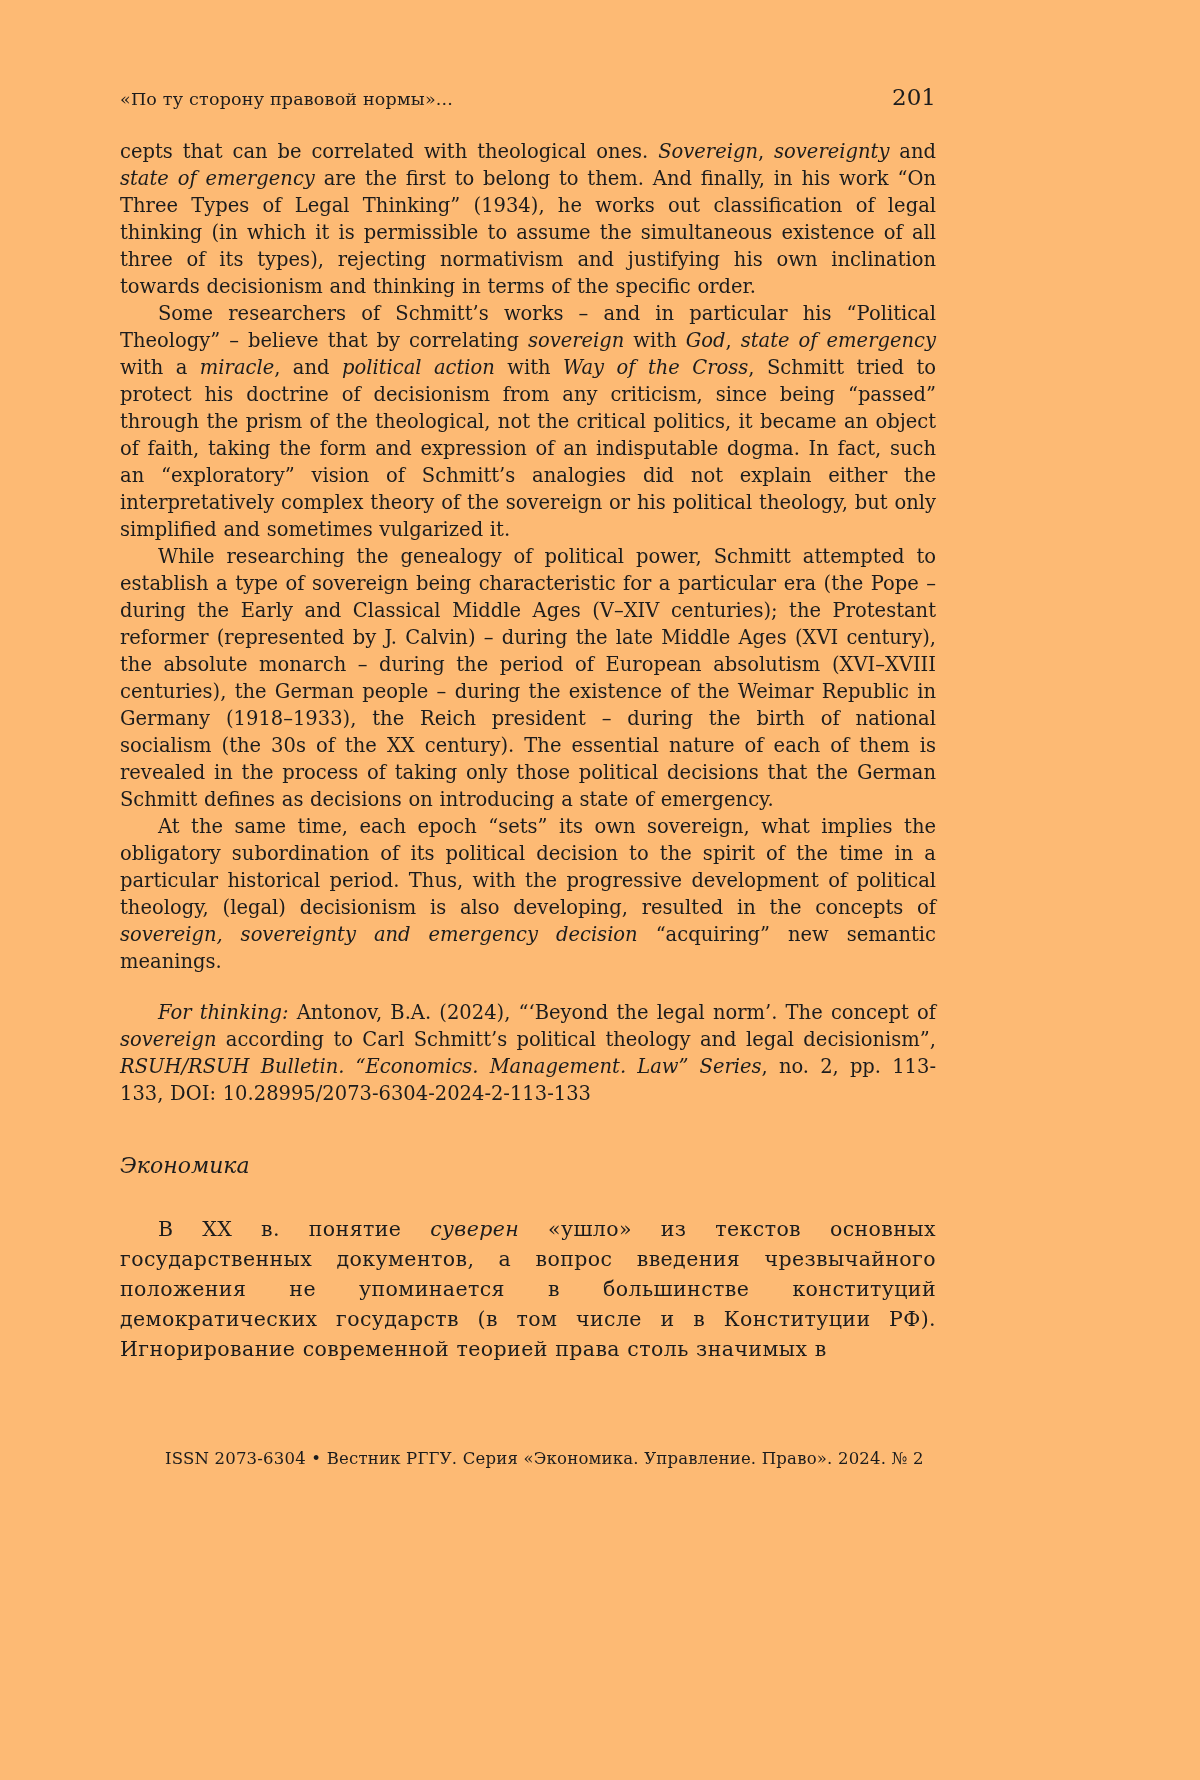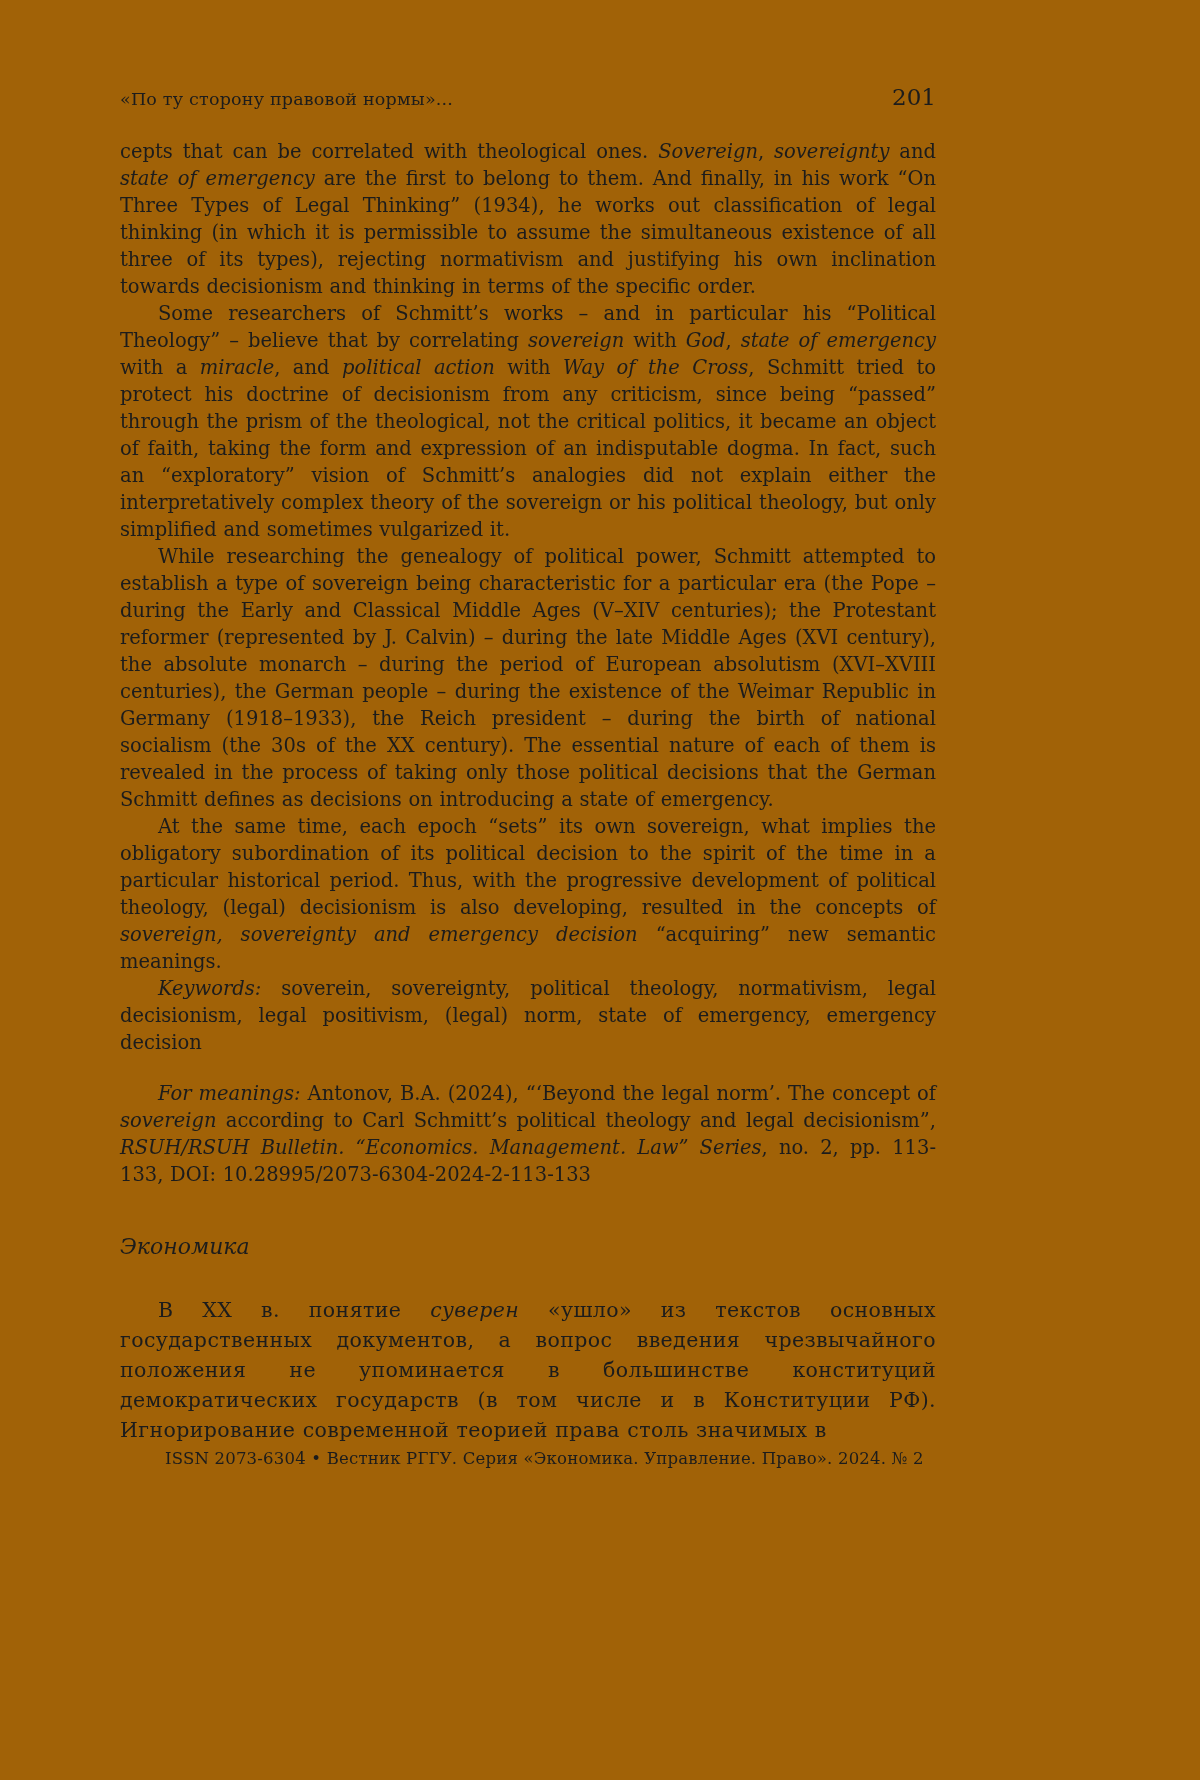--- a/index.html
+++ b/index.html
@@ -4,21 +4,21 @@
 <style>
   html, body {
     margin: 0;
     padding: 0;
     background: #ffffff;
   }
   .page {
     position: relative;
     width: 1200px;
     height: 1780px;
-    background: #a16207;
+    background: #fdba74;
     font-family: "DejaVu Serif", "Liberation Serif", serif;
     color: #1c1c1c;
     overflow: hidden;
   }
   .page-header {
     position: absolute;
     top: 84px;
     left: 120px;
     width: 816px;
     display: flex;
@@ -77,22 +77,21 @@
   <div class="page-header">
     <span class="running-title">«По ту сторону правовой нормы»...</span>
     <span class="page-number">201</span>
   </div>
 
   <div class="content">
       <p class="para"><span>cepts that can be correlated with theological ones. </span><em>Sovereign</em><span>, </span><em>sovereignty</em><span> and </span><em>state of emergency</em><span> are the first to belong to them. And finally, in his work “On Three Types of Legal Thinking” (1934), he works out classification of legal thinking (in which it is permissible to assume the simultaneous existence of all three of its types), rejecting normativism and justifying his own inclination towards decisionism and thinking in terms of the specific order.</span></p>
       <p class="para indent"><span>Some researchers of Schmitt’s works – and in particular his “Political Theology” – believe that by correlating </span><em>sovereign</em><span> with </span><em>God</em><span>, </span><em>state of emergency</em><span> with a </span><em>miracle</em><span>, and </span><em>political action</em><span> with </span><em>Way of the Cross</em><span>, Schmitt tried to protect his doctrine of decisionism from any criticism, since being “passed” through the prism of the theological, not the critical politics, it became an object of faith, taking the form and expression of an indisputable dogma. In fact, such an “exploratory” vision of Schmitt’s analogies did not explain either the interpretatively complex theory of the sovereign or his political theology, but only simplified and sometimes vulgarized it.</span></p>
       <p class="para indent"><span>While researching the genealogy of political power, Schmitt attempted to establish a type of sovereign being characteristic for a particular era (the Pope – during the Early and Classical Middle Ages (V–XIV centuries); the Protestant reformer (represented by J. Calvin) – during the late Middle Ages (XVI century), the absolute monarch – during the period of European absolutism (XVI–XVIII centuries), the German people – during the existence of the Weimar Republic in Germany (1918–1933), the Reich president – during the birth of national socialism (the 30s of the XX century). The essential nature of each of them is revealed in the process of taking only those political decisions that the German Schmitt defines as decisions on introducing a state of emergency.</span></p>
       <p class="para indent"><span>At the same time, each epoch “sets” its own sovereign, what implies the obligatory subordination of its political decision to the spirit of the time in a particular historical period. Thus, with the progressive development of political theology, (legal) decisionism is also developing, resulted in the concepts of </span><em>sovereign, sovereignty and emergency decision</em><span> “acquiring” new semantic meanings.</span></p>
-      <p class="para indent"><em>Keywords:</em><span> soverein, sovereignty, political theology, normativism, legal decisionism, legal positivism, (legal) norm, state of emergency, emergency decision</span></p>
-      <p class="para indent citation"><em>For meanings:</em><span> Antonov, B.A. (2024), “‘Beyond the legal norm’. The concept of </span><em>sovereign</em><span> according to Carl Schmitt’s political theology and legal decisionism”, </span><em>RSUH/RSUH Bulletin. “Economics. Management. Law” Series</em><span>, no. 2, pp. 113-133, DOI: 10.28995/2073-6304-2024-2-113-133</span></p>
+      <p class="para indent citation"><em>For thinking:</em><span> Antonov, B.A. (2024), “‘Beyond the legal norm’. The concept of </span><em>sovereign</em><span> according to Carl Schmitt’s political theology and legal decisionism”, </span><em>RSUH/RSUH Bulletin. “Economics. Management. Law” Series</em><span>, no. 2, pp. 113-133, DOI: 10.28995/2073-6304-2024-2-113-133</span></p>
       <h2 class="section-heading">Экономика</h2>
       <p class="para indent intro"><span>В XX в. понятие </span><em>суверен</em><span> «ушло» из текстов основных государственных документов, а вопрос введения чрезвычайного положения не упоминается в большинстве конституций демократических государств (в том числе и в Конституции РФ). Игнорирование современной теорией права столь значимых в</span></p>
     </div>
 
   <div class="page-footer">
     <span>ISSN 2073-6304 • Вестник РГГУ. Серия «Экономика. Управление. Право». 2024. № 2</span>
   </div>
 
 </div>
 

